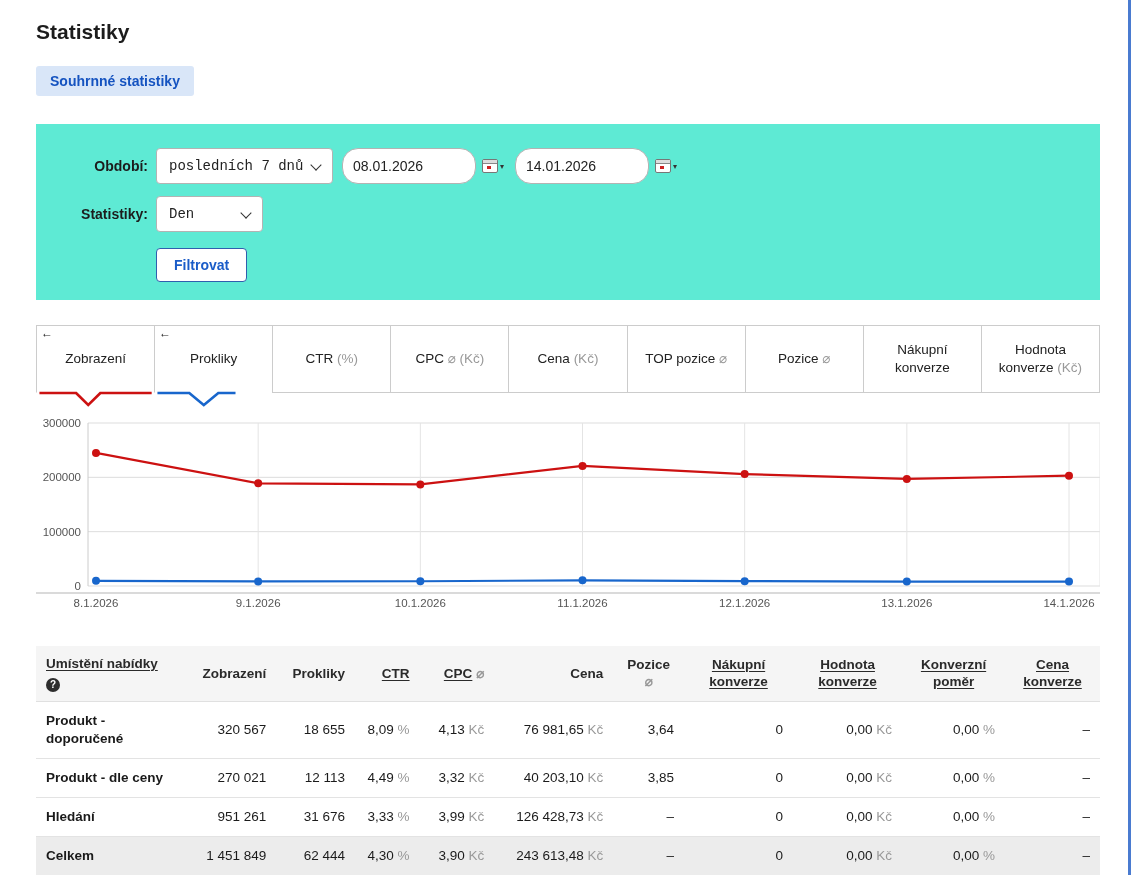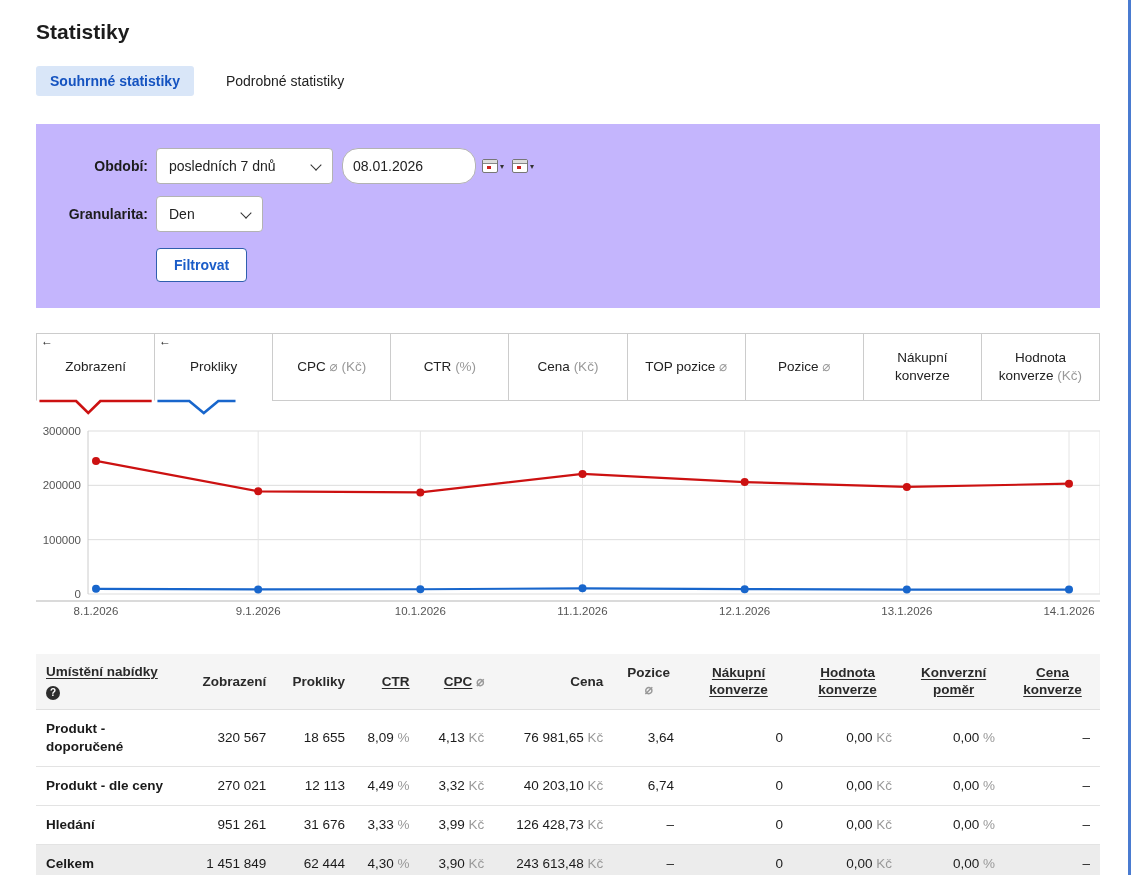--- a/index.html
+++ b/index.html
@@ -7,24 +7,24 @@
   .page{padding:20px 40px 0 36px;width:1064px;}
 
   .page-title{font-size:21px;font-weight:bold;color:#1c1c1c;margin:0 0 22px 0;}
 
   
   .nav-tabs{display:flex;gap:18px;margin-bottom:28px;align-items:flex-start;}
   .nav-tab{font-size:14px;color:#222;padding:7px 14px;border-radius:3px;cursor:pointer;}
   .nav-tab.active{background:#d9e6f8;color:#1553c0;font-weight:bold;}
 
   
-  .filter-panel{background:#c4b5fd;padding:24px 20px 26px 20px;margin-bottom:25px;box-sizing:border-box;}
+  .filter-panel{background:#5eead4;padding:24px 20px 18px 20px;margin-bottom:25px;box-sizing:border-box;}
   .filter-row{display:flex;align-items:center;margin-bottom:12px;}
   .f-label{width:92px;text-align:right;font-size:14px;font-weight:bold;color:#1c1c1c;margin-right:8px;flex:none;}
-  .select{display:flex;align-items:center;height:36px;background:#fff;border:1px solid #b3b3b3;border-radius:4px;padding:0 12px;font-size:14px;color:#222;box-sizing:border-box;cursor:pointer;}
+  .select{display:flex;align-items:center;height:36px;background:#fff;border:1px solid #b3b3b3;border-radius:4px;padding:0 12px;font-size:14px;color:#222;box-sizing:border-box;cursor:pointer;font-family:Liberation Mono, monospace;}
   .select-period{width:177px;}
   .select-gran{width:107px;}
   .chev{width:7px;height:7px;border-right:1.6px solid #333;border-bottom:1.6px solid #333;transform:rotate(45deg);margin-left:auto;margin-top:-3px;}
   .date-input{width:134px;height:36px;border:1px solid #b3b3b3;border-radius:16px;padding:0 10px;font-size:14px;color:#222;box-sizing:border-box;margin-left:9px;font-family:"Liberation Sans",sans-serif;background:#fff;}
   .cal-btn{background:none;border:none;display:flex;align-items:center;gap:2px;padding:2px;margin-left:4px;cursor:pointer;}
   .cal-icon{display:inline-block;width:14px;height:12px;border:1px solid #777;border-radius:2px;background:#fff;position:relative;}
   .cal-icon:before{content:"";position:absolute;left:0;top:0;width:100%;height:3px;background:#ddd;border-bottom:1px solid #888;}
   .cal-icon:after{content:"";position:absolute;left:4px;top:6px;width:4px;height:3px;background:#c22;}
   .cal-caret{font-size:8px;color:#333;}
   .filter-btn{height:34px;padding:0 17px;background:#fff;border:1px solid #2f5fae;border-radius:4px;color:#1a5cc8;font-weight:bold;font-size:14px;cursor:pointer;margin-left:100px;font-family:"Liberation Sans",sans-serif;}
@@ -60,42 +60,42 @@
 </style>
 </head>
 <body>
 
 <div class="page">
 
   <h1 class="page-title">Statistiky</h1>
 
   <div class="nav-tabs">
     <div class="nav-tab active">Souhrnné statistiky</div>
-    <div class="nav-tab">Podrobné statistiky</div>
   </div>
 
   <div class="filter-panel">
     <div class="filter-row">
       <span class="f-label">Období:</span>
       <div class="select select-period">
         <span>posledních 7 dnů</span>
         <span class="chev"></span>
       </div>
       <input class="date-input" value="08.01.2026" style="">
       <button class="cal-btn">
         <span class="cal-icon"></span>
           <span class="cal-caret">▾</span>
       </button>
+      <input class="date-input" value="14.01.2026" style="">
       <button class="cal-btn">
         <span class="cal-icon"></span>
           <span class="cal-caret">▾</span>
       </button>
     </div>
     <div class="filter-row">
-      <span class="f-label">Granularita:</span>
+      <span class="f-label">Statistiky:</span>
       <div class="select select-gran">
         <span>Den</span>
         <span class="chev"></span>
       </div>
     </div>
     <div class="filter-row">
       <button class="filter-btn">Filtrovat</button>
     </div>
   </div>
 
@@ -108,24 +108,24 @@
         </svg>
       </div>
       <div class="metric-tab selected">
         <span class="tab-arrow">←</span>
         <span class="mt-label">Prokliky</span>
         <svg class="spark" viewBox="0 0 96 24" preserveAspectRatio="none">
           <polyline points="2,7 28,7 40,19 52,7 66,7" fill="none" stroke="#1866cc" stroke-width="2.4"></polyline>
         </svg>
       </div>
       <div class="metric-tab">
+        <span class="mt-label">CTR <span class="mt-unit">(%)</span></span>
+      </div>
+      <div class="metric-tab">
         <span class="mt-label">CPC <span class="mt-unit">⌀ (Kč)</span></span>
-      </div>
-      <div class="metric-tab">
-        <span class="mt-label">CTR <span class="mt-unit">(%)</span></span>
       </div>
       <div class="metric-tab">
         <span class="mt-label">Cena <span class="mt-unit">(Kč)</span></span>
       </div>
       <div class="metric-tab">
         <span class="mt-label">TOP pozice <span class="mt-unit">⌀</span></span>
       </div>
       <div class="metric-tab">
         <span class="mt-label">Pozice <span class="mt-unit">⌀</span></span>
       </div>
@@ -233,21 +233,21 @@
           <td>0,00 <span class="unit">%</span></td>
           <td>–</td>
         </tr>
         <tr class="">
           <td>Produkt - dle ceny</td>
           <td>270 021</td>
           <td>12 113</td>
           <td>4,49 <span class="unit">%</span></td>
           <td>3,32 <span class="unit">Kč</span></td>
           <td>40 203,10 <span class="unit">Kč</span></td>
-          <td>6,74</td>
+          <td>3,85</td>
           <td>0</td>
           <td>0,00 <span class="unit">Kč</span></td>
           <td>0,00 <span class="unit">%</span></td>
           <td>–</td>
         </tr>
         <tr class="">
           <td>Hledání</td>
           <td>951 261</td>
           <td>31 676</td>
           <td>3,33 <span class="unit">%</span></td>

